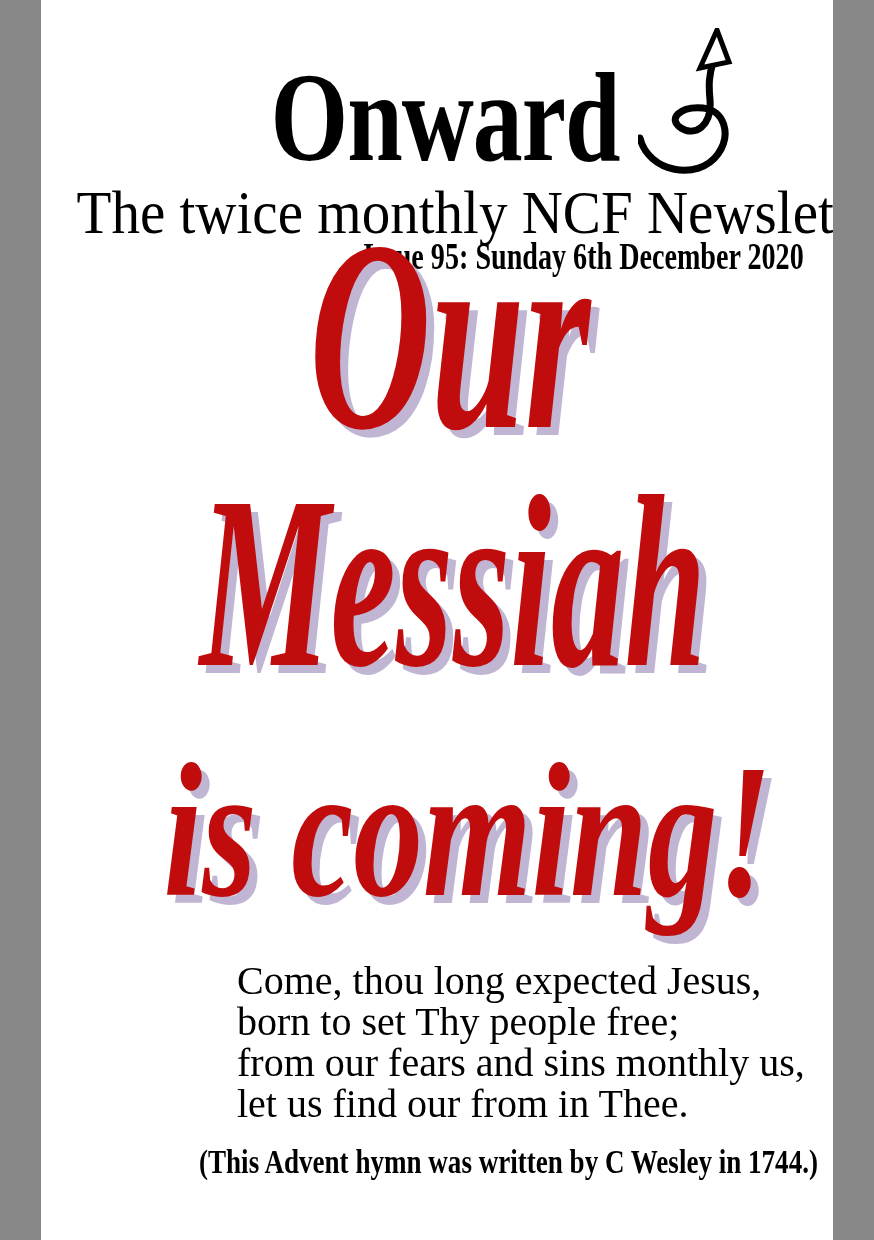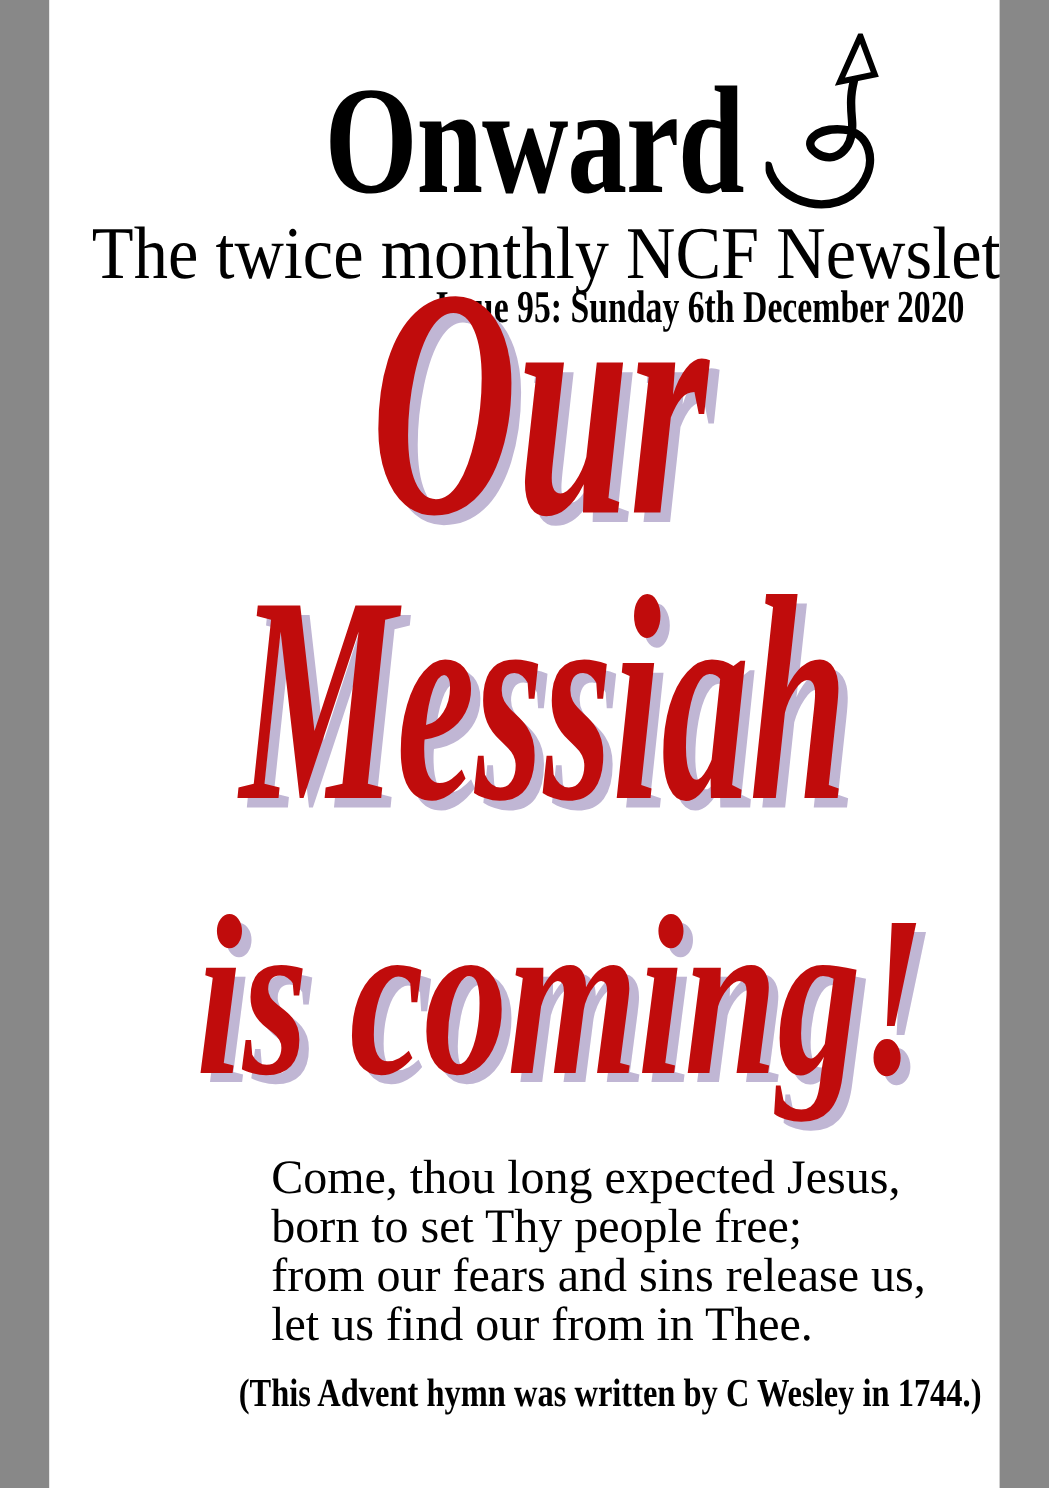--- a/index.html
+++ b/index.html
@@ -66,21 +66,21 @@
   }
   .headline.l1{top:200px;font-size:272px;margin-left:13px;}
   .headline.l1>span{transform:scaleX(0.62);}
   .headline.l2{top:460px;font-size:245px;}
   .headline.l2>span{transform:translateX(-10px) scaleX(0.60);}
   .headline.l3{top:735px;font-size:191px;margin-left:10px;}
   .headline.l3>span{transform:scaleX(0.73);text-shadow:11px 8px 0 var(--headline_shadow,#c0b6d4);}
   
   .hymn{
     position:absolute;
-    left:185px;top:960px;
+    left:196px;top:960px;
     margin:0;
     font-size:40px;line-height:41px;
     white-space:nowrap;
   }
   .hymn .hymn-line{display:block;}
   .attribution{
     position:absolute;
     left:158px;top:1146px;
     margin:0;
     font-size:33px;line-height:1;
@@ -113,19 +113,19 @@
 
   <p class="headline l1"><span>Our</span></p>
 
   <p class="headline l2"><span>Messiah</span></p>
 
   <p class="headline l3"><span>is coming!</span></p>
 
   <blockquote class="hymn">
     <span class="hymn-line">Come, thou long expected Jesus,</span>
     <span class="hymn-line">born to set Thy people free;</span>
-    <span class="hymn-line">from our fears and sins release us,</span>
+    <span class="hymn-line">from our fears and sins monthly us,</span>
     <span class="hymn-line">let us find our from in Thee.</span>
   </blockquote>
 
   <p class="attribution">(This Advent hymn was written by C Wesley in 1744.)</p>
 
 </div>
 
 </body></html>

